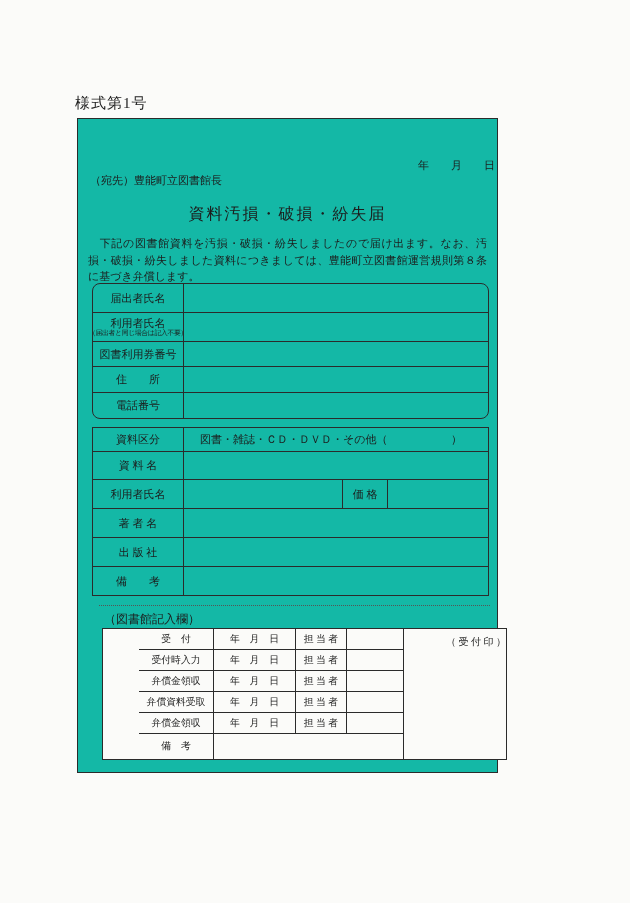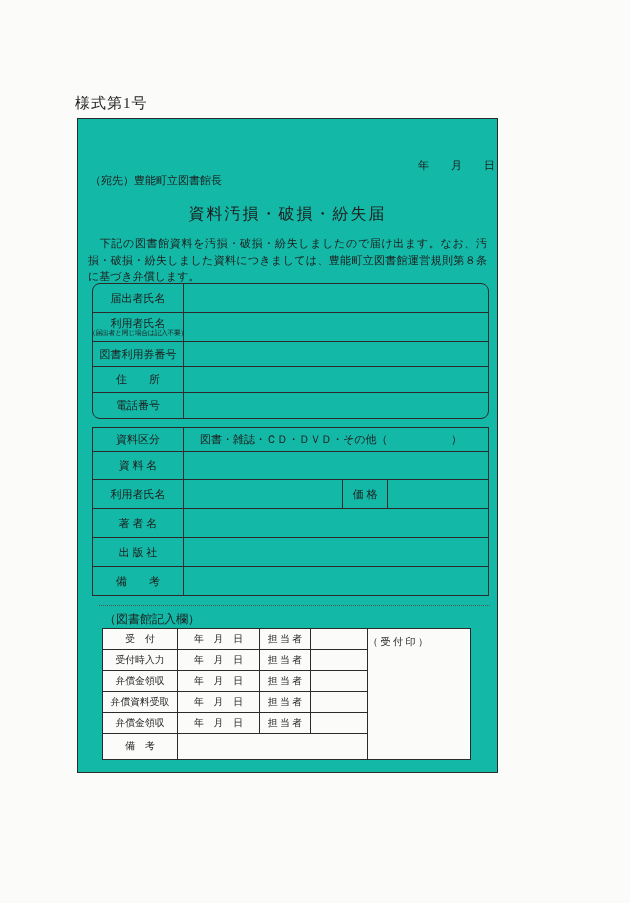--- a/index.html
+++ b/index.html
@@ -28,32 +28,32 @@
   .val{flex:1;justify-content:flex-start;}
   .note{font-size:6.8px;letter-spacing:-0.3px;white-space:nowrap;}
   .category{justify-content:space-between;padding:0 26px 0 16px;}
   .mid{width:158px;border-right:1px solid #2b2b2b;}
   .plbl{width:44px;border-right:1px solid #2b2b2b;}
   .pval{flex:1;}
 
   .dotted{position:absolute;left:21px;top:486px;width:391px;border-top:1.5px dotted #555;}
   .office-label{position:absolute;left:26px;top:492px;font-size:12px;text-align:right;}
 
-  .office{position:absolute;left:24px;top:509px;width:367px;display:flex;border:1px solid #2b2b2b;background:#fbfbf9;}
+  .office{position:absolute;left:24px;top:509px;width:367px;display:flex;border:1px solid #2b2b2b;background:#fbfbf9;padding-left:36px;}
   .office-left{width:264px;border-right:1px solid #2b2b2b;}
   .orow{display:flex;border-bottom:1px solid #2b2b2b;height:20px;}
   .orow:last-child{border-bottom:none;}
   .ocell{display:flex;align-items:center;justify-content:center;font-size:9.8px;overflow:hidden;}
   .olbl{width:74px;border-right:1px solid #2b2b2b;}
   .odate{width:81px;border-right:1px solid #2b2b2b;}
   .ostaff{width:50px;border-right:1px solid #2b2b2b;}
   .oentry{flex:1;}
   .oremarks{height:25px;}
   .oremval{flex:1;}
-  .stamp{flex:1;display:flex;justify-content:flex-start;align-items:flex-start;padding-top:6px;font-size:10px;}
+  .stamp{flex:1;display:flex;justify-content:flex-end;align-items:flex-start;padding-top:6px;font-size:10px;}
 </style>
 </head>
 <body>
 
 <div class="page">
 
   <div class="form-number">様式第1号</div>
 
   <div class="sheet">
 

